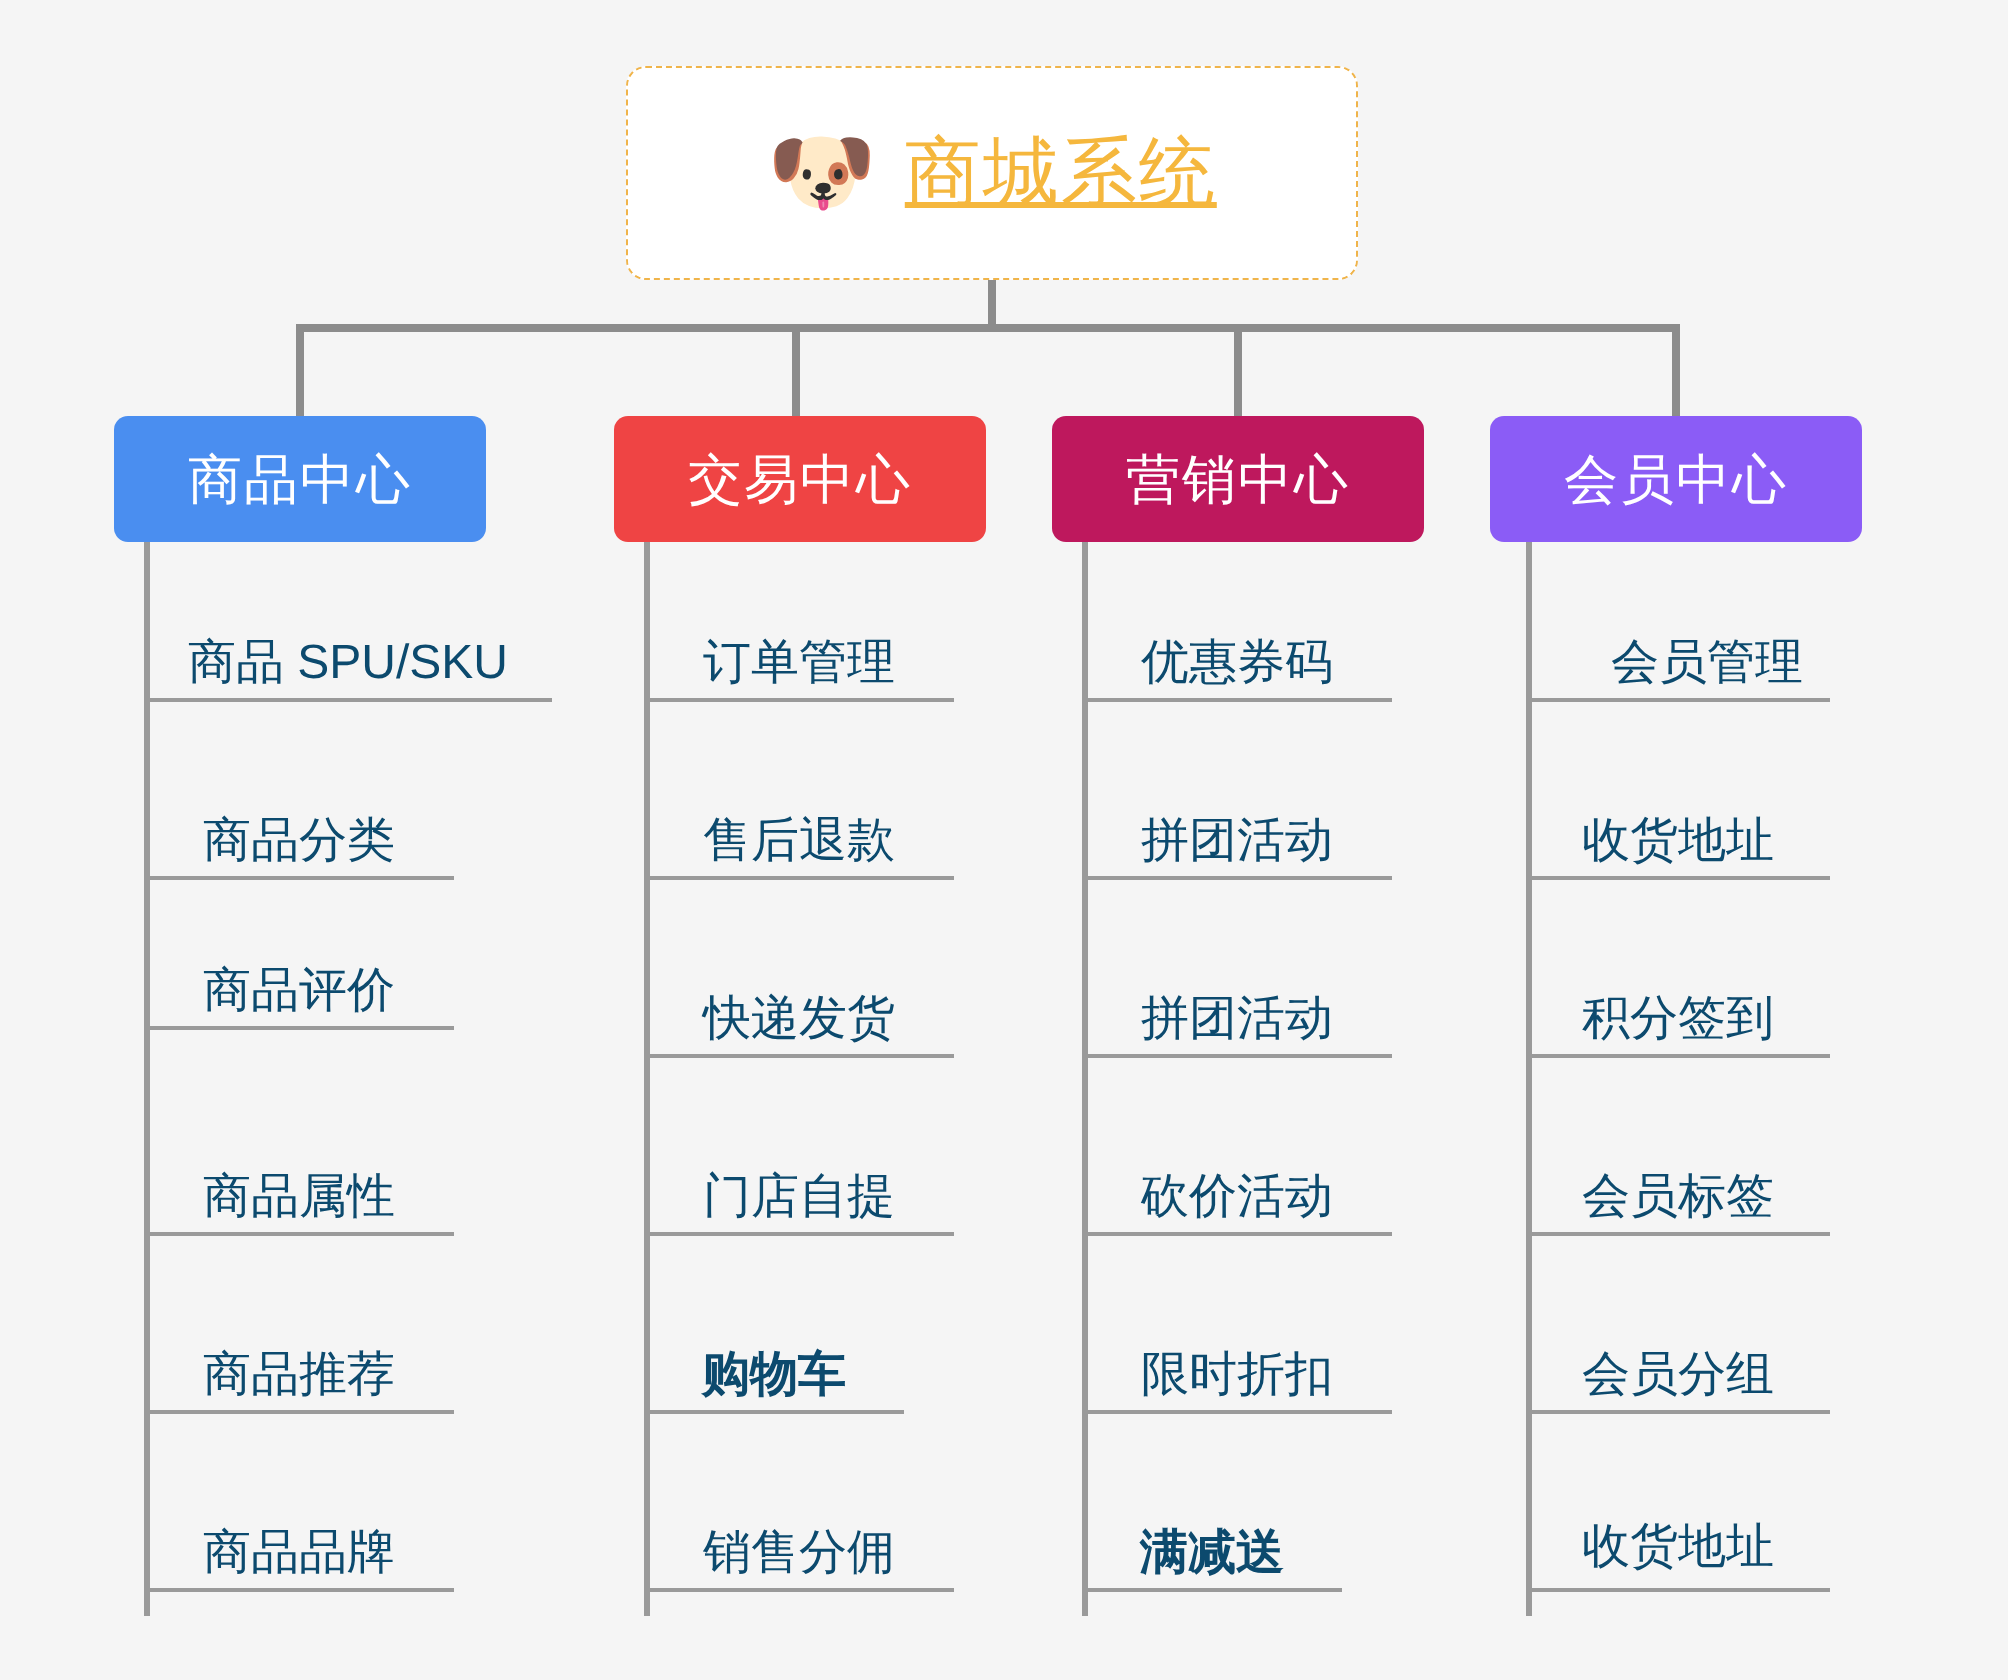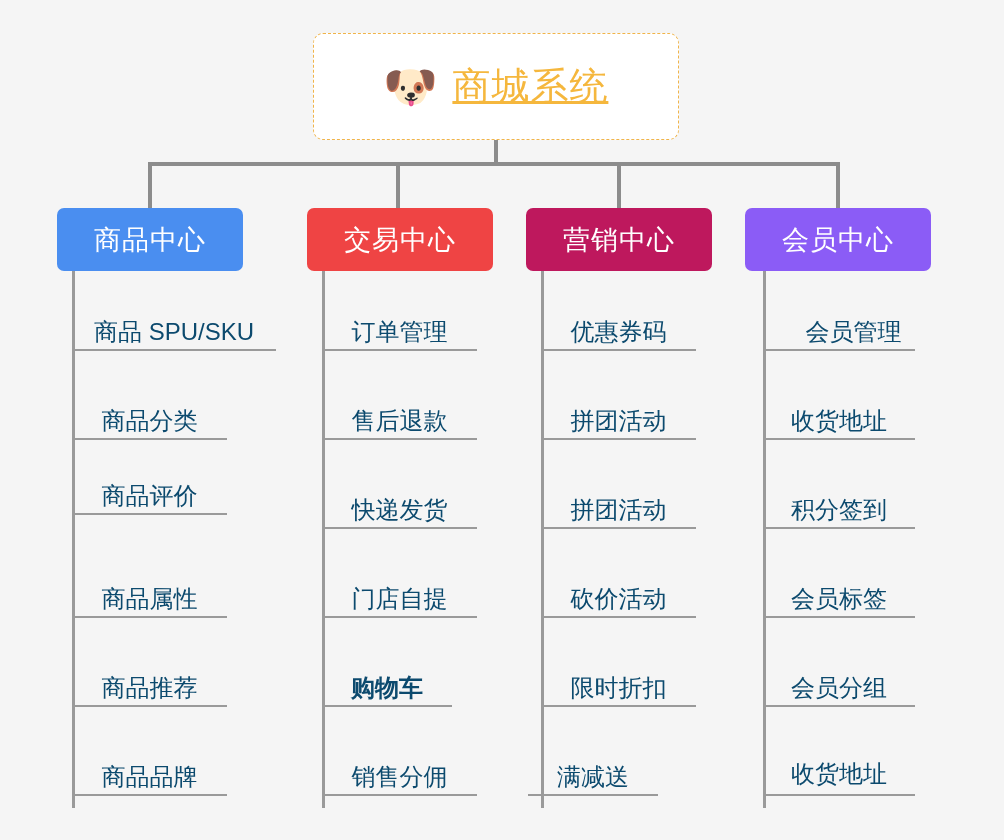--- a/index.html
+++ b/index.html
@@ -186,21 +186,21 @@
     </div>
     <div class="leaf" style="left:15px; top:281px; width:155px; height:40px;">
       <span class="leaf-label">拼团活动</span>
     </div>
     <div class="leaf" style="left:15px; top:370px; width:155px; height:40px;">
       <span class="leaf-label">砍价活动</span>
     </div>
     <div class="leaf" style="left:15px; top:459px; width:155px; height:40px;">
       <span class="leaf-label">限时折扣</span>
     </div>
-    <div class="leaf" style="left:2px; top:548px; width:130px; height:40px;">
+    <div class="leaf" style="left:15px; top:548px; width:130px; height:40px;font-weight:bold;">
       <span class="leaf-label">满减送</span>
     </div>
   </div>
 
   <div class="column" style="left:745px; width:230px;">
     <div class="cat-box" style="left:0; width:186px; background:#8b5cf6;">
       <span class="cat-label">会员中心</span>
     </div>
     <div class="spine" style="left:18px; height:537px;"></div>
 

